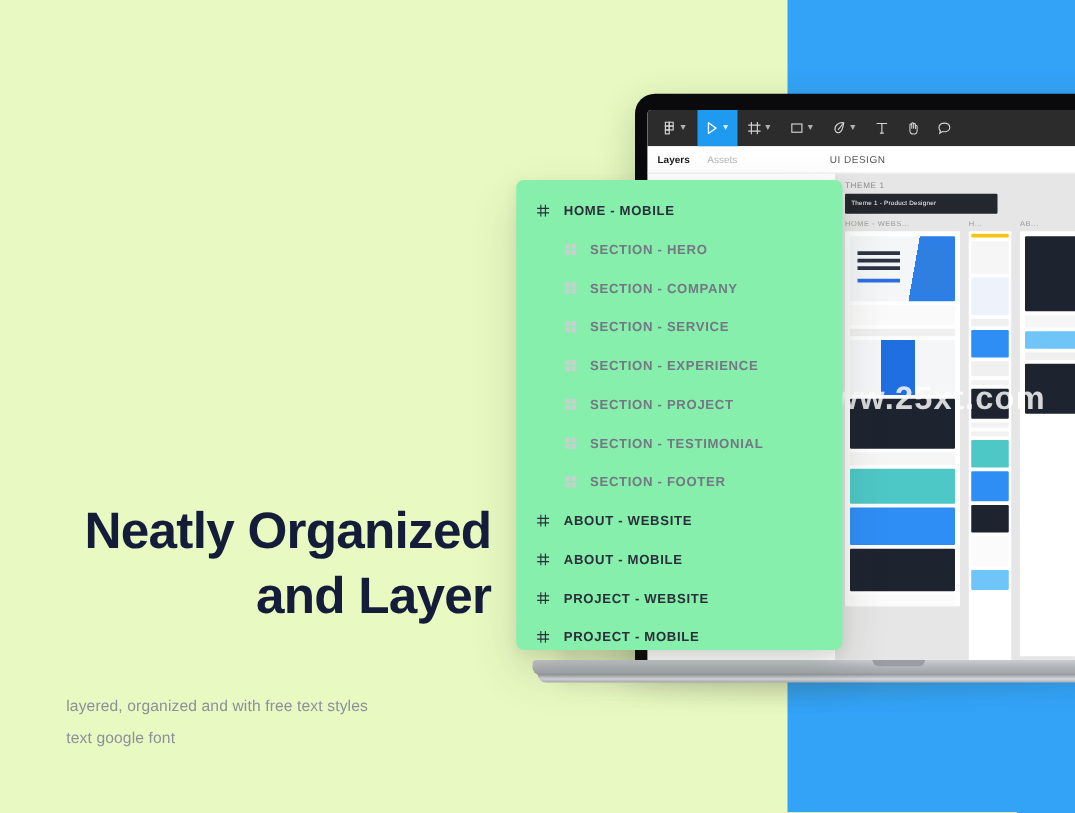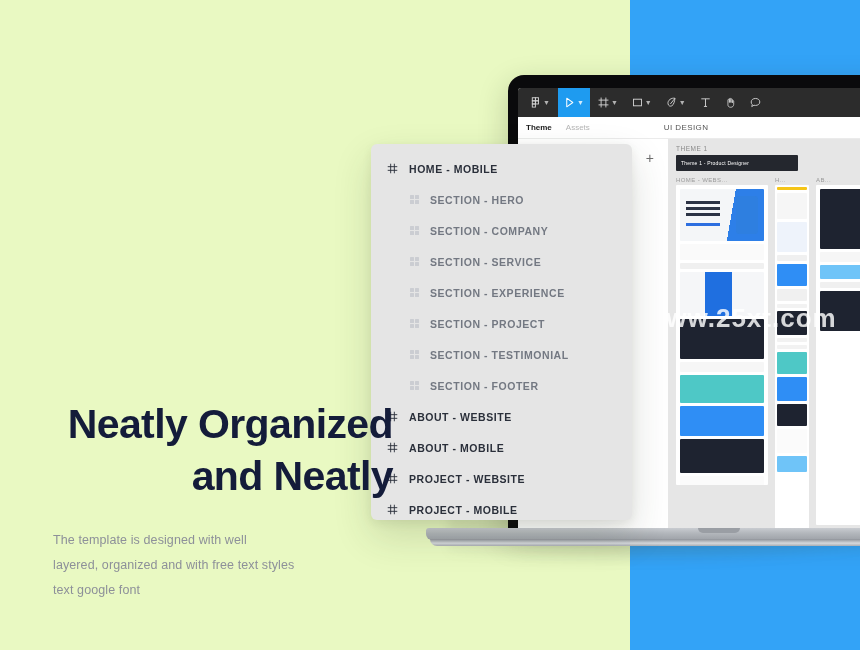--- a/index.html
+++ b/index.html
@@ -137,22 +137,22 @@
     background: linear-gradient(180deg,#8e9298 0%, #d5d8dc 60%, #a9adb3 100%);
     border-radius: 0 0 7px 7px;
   }
   .base-notch {
     position: absolute; left: 48%; top: 0; width: 42px; height: 5px;
     background: #9a9ea4; border-radius: 0 0 6px 6px;
   }
 
   
   .layers-panel {
-    position: absolute; left: 371px; top: 144px; width: 261px; height: 376px;
-    background: #e5e5e5; border-radius: 6px;
+    position: absolute; left: 413px; top: 144px; width: 261px; height: 376px;
+    background: #86efac; border-radius: 6px;
     box-shadow: 0 16px 38px rgba(45,55,30,.16), 0 3px 10px rgba(45,55,30,.08);
     overflow: hidden; padding-top: 9px;
   }
   .layer-row {
     display: flex; align-items: center; height: 31px; padding-left: 16px;
   }
   .layer-row .lbl {
     font-size: 10.5px; letter-spacing: .55px; margin-left: 11px;
   }
   .layer-row.group .lbl { color: #2a2f3a; font-weight: 700; }
@@ -232,21 +232,21 @@
           </div>
 
           <div class="tool">
             <svg width="11" height="11" viewBox="0 0 12 12" fill="none" stroke="#d4d4d4" stroke-width="1">
               <path d="M6 1.6 c2.7 0 4.7 1.6 4.7 3.8 0 2.2-2 3.8-4.7 3.8 -0.6 0-1.2-0.1-1.7-0.2 L1.9 10.4 L2.5 8.3 C1.7 7.6 1.3 6.8 1.3 5.4 1.3 3.2 3.3 1.6 6 1.6 Z"></path>
             </svg>
           </div>
         </div>
 
         <div class="fig-subbar">
-          <span class="tab-on">Theme</span>
+          <span class="tab-on">Layers</span>
           <span class="tab-off">Assets</span>
           <span class="page">UI DESIGN</span>
         </div>
 
         <div class="fig-body">
 
           <div class="fig-left">
             <span class="fig-plus">+</span>
           </div>
 
@@ -426,22 +426,22 @@
         <path d="M4 0.8 V11.2 M8 0.8 V11.2 M0.8 4 H11.2 M0.8 8 H11.2"></path>
       </svg>
       <span class="lbl">PROJECT - MOBILE</span>
     </div>
 
   </div>
 
   <div class="hero">
     <h1>
       <span>Neatly Organized</span><br>
-      <span>and Neatly</span>
+      <span>and Layer</span>
     </h1>
     <p>
-      <span>The template is designed with well</span><br>
+      <br>
       <span>layered, organized and with free text styles</span><br>
       <span>text google font</span>
     </p>
   </div>
 
 </div>
 
 </body></html>

